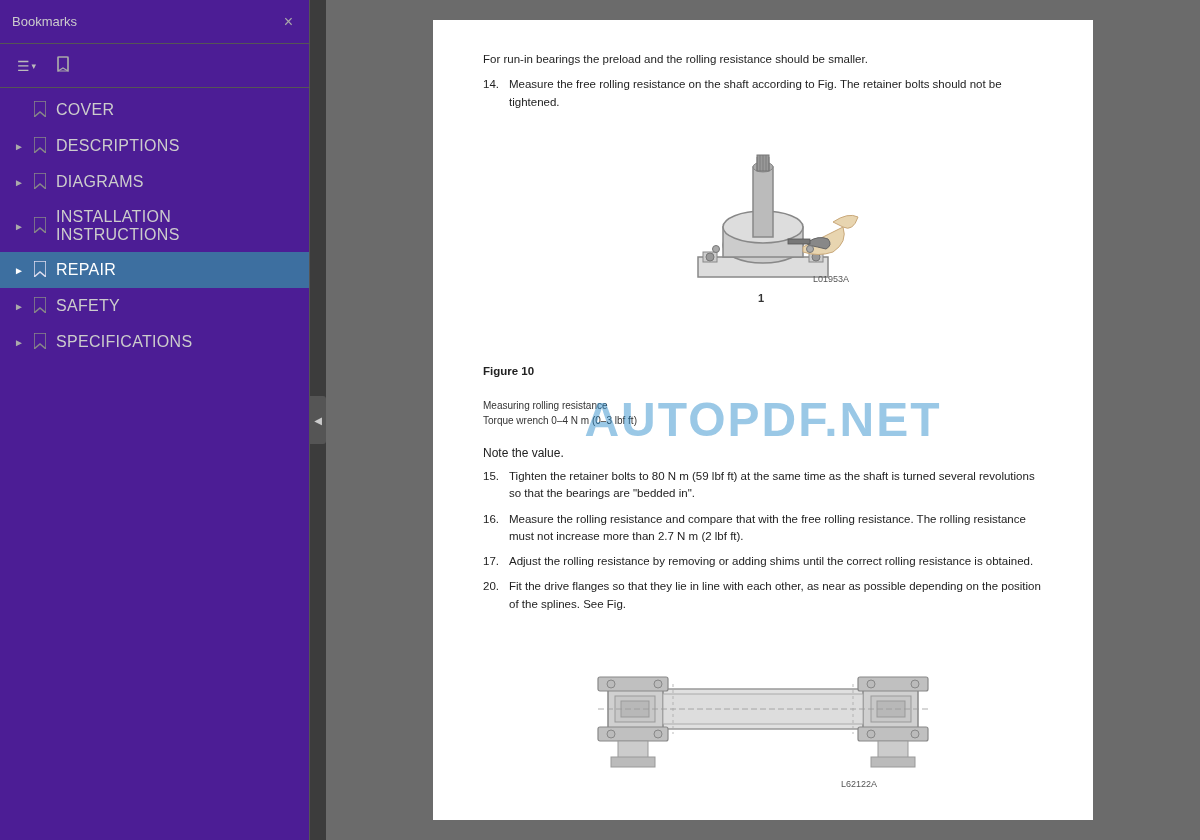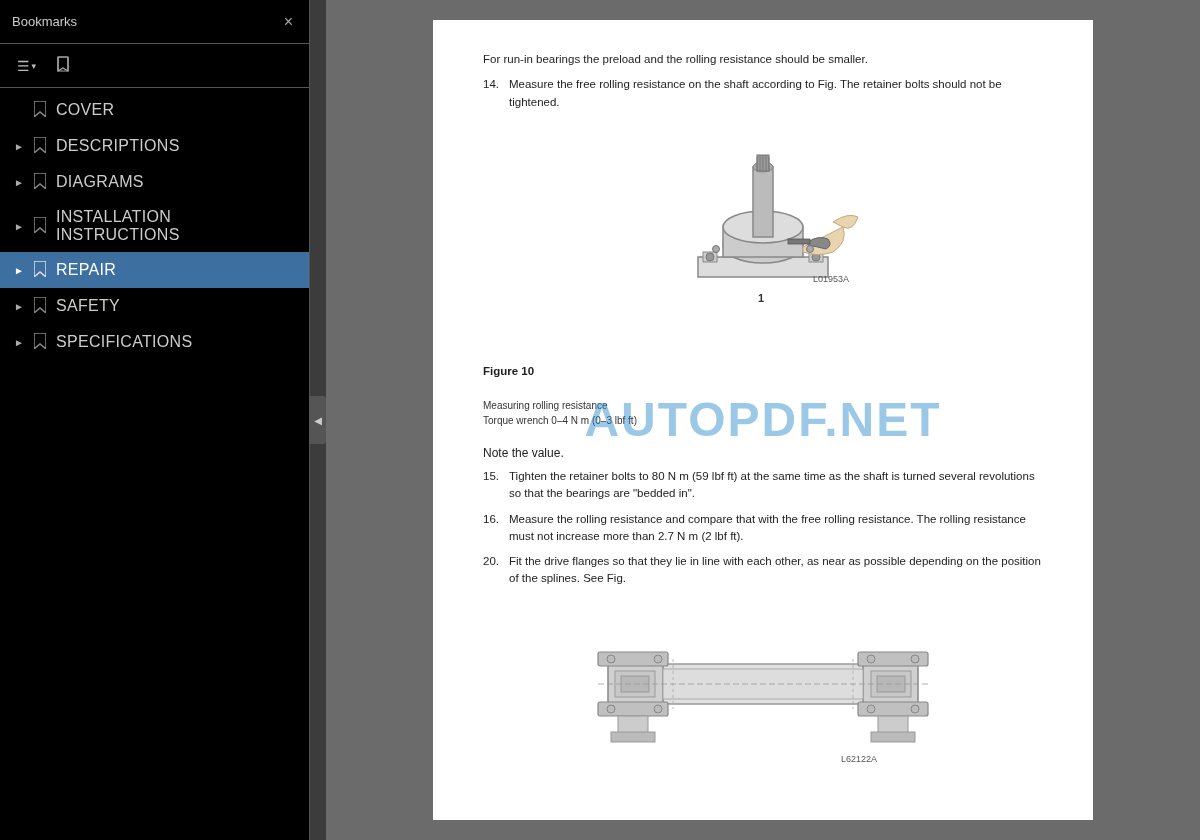--- a/index.html
+++ b/index.html
@@ -9,21 +9,21 @@
       overflow: hidden;
       display: flex;
       font-family: 'Segoe UI', Arial, sans-serif;
       background: #3c3c3c;
     }
 
     
     .sidebar {
       width: 310px;
       min-width: 310px;
-      background: #000000;
+      background: #4c1d95;
       display: flex;
       flex-direction: column;
       height: 840px;
       border-right: 1px solid #555;
     }
 
     .sidebar-header {
       display: flex;
       align-items: center;
       justify-content: space-between;
@@ -390,20 +390,24 @@
     <div class="doc-step">
       <span class="step-num">15.</span>
       <span>Tighten the retainer bolts to 80 N m (59 lbf ft) at the same time as the shaft is turned several revolutions so that the bearings are "bedded in".</span>
     </div>
 
     <div class="doc-step">
       <span class="step-num">16.</span>
       <span>Measure the rolling resistance and compare that with the free rolling resistance. The rolling resistance must not increase more than 2.7 N m (2 lbf ft).</span>
     </div>
 
+    <div class="doc-step">
+      <span class="step-num">17.</span>
+      <span>Adjust the rolling resistance by removing or adding shims until the correct rolling resistance is obtained.</span>
+    </div>
 
     <div class="doc-step">
       <span class="step-num">20.</span>
       <span>Fit the drive flanges so that they lie in line with each other, as near as possible depending on the position of the splines. See Fig.</span>
     </div>
 
     <div class="figure-container">
       <div>
         <svg width="340" height="165" viewBox="0 0 340 165">
 

